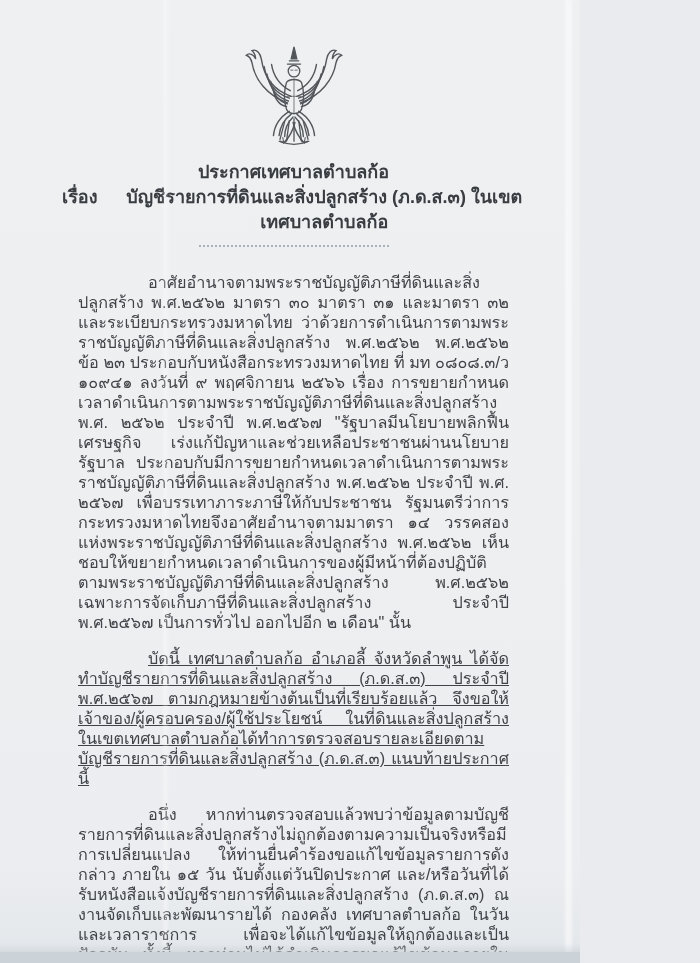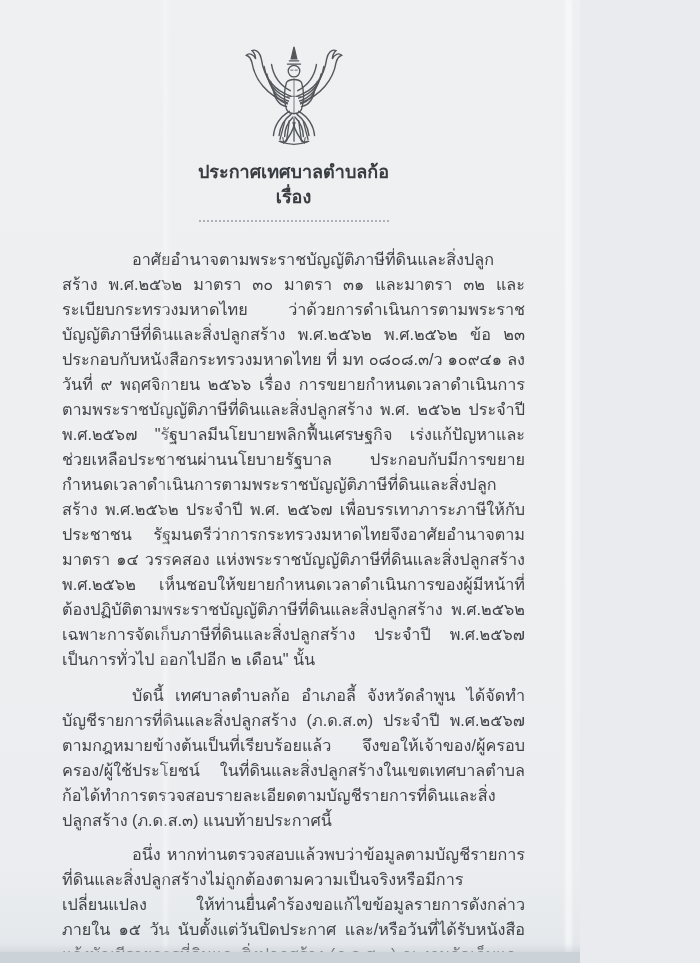--- a/index.html
+++ b/index.html
@@ -22,23 +22,23 @@
 
   .content{padding:44px 55px 0 62px;}
 
   .emblem-wrap{width:150px;margin:0 auto;}
   .emblem-wrap svg{display:block;width:150px;height:114px;}
 
   .title-block{margin-top:2px;text-align:center;font-weight:bold;font-size:18px;line-height:25px;color:#393c40;}
   .subject-row{display:flex;justify-content:center;gap:26px;white-space:pre-wrap;}
   .dots-rule{width:190px;height:5px;margin:5px auto 0;border-bottom:2px dotted #a9b1ba;}
 
-  p.body-par{font-size:16.2px;line-height:25px;margin:0;text-align:justify;text-indent:70px;color:#404347;}
+  p.body-par{font-size:16.2px;line-height:20px;margin:16px;text-align:justify;text-indent:70px;color:#404347;}
   p.body-par.p1{margin-top:25px;}
-  p.body-par.p2{margin-top:11px;}
+  p.body-par.p2{margin-top:11px;text-decoration:underline;}
   p.body-par.p3{margin-top:9px;}
 </style>
 </head>
 <body>
 
 <div class="page">
   <div class="streak-v s1"></div>
   <div class="streak-v s2"></div>
 
   <div class="content">
@@ -71,20 +71,21 @@
           <path d="M75,80 V104 M70,82 L67,104 M80,82 L83,104 M65,83 L60,102 M85,83 L90,102"></path>
           <path d="M60,104 Q75,111 90,104"></path>
         </g>
       </svg>
     </div>
 
     <div class="title-block">
       <div>ประกาศเทศบาลตำบลก้อ</div>
       <div class="subject-row">
         <span>เรื่อง</span>
+        <span>บัญชีรายการที่ดินและสิ่งปลูกสร้าง (ภ.ด.ส.๓) ในเขตเทศบาลตำบลก้อ</span>
       </div>
     </div>
 
     <div class="dots-rule"></div>
 
     <p class="body-par p1">อาศัยอำนาจตามพระราชบัญญัติภาษีที่ดินและสิ่งปลูกสร้าง พ.ศ.๒๕๖๒ มาตรา ๓๐ มาตรา ๓๑ และมาตรา ๓๒ และระเบียบกระทรวงมหาดไทย ว่าด้วยการดำเนินการตามพระราชบัญญัติภาษีที่ดินและสิ่งปลูกสร้าง พ.ศ.๒๕๖๒ พ.ศ.๒๕๖๒ ข้อ ๒๓ ประกอบกับหนังสือกระทรวงมหาดไทย ที่ มท ๐๘๐๘.๓/ว ๑๐๙๔๑ ลงวันที่ ๙ พฤศจิกายน ๒๕๖๖ เรื่อง การขยายกำหนดเวลาดำเนินการตามพระราชบัญญัติภาษีที่ดินและสิ่งปลูกสร้าง พ.ศ. ๒๕๖๒ ประจำปี พ.ศ.๒๕๖๗ "รัฐบาลมีนโยบายพลิกฟื้นเศรษฐกิจ เร่งแก้ปัญหาและช่วยเหลือประชาชนผ่านนโยบายรัฐบาล ประกอบกับมีการขยายกำหนดเวลาดำเนินการตามพระราชบัญญัติภาษีที่ดินและสิ่งปลูกสร้าง พ.ศ.๒๕๖๒ ประจำปี พ.ศ. ๒๕๖๗ เพื่อบรรเทาภาระภาษีให้กับประชาชน รัฐมนตรีว่าการกระทรวงมหาดไทยจึงอาศัยอำนาจตามมาตรา ๑๔ วรรคสอง แห่งพระราชบัญญัติภาษีที่ดินและสิ่งปลูกสร้าง พ.ศ.๒๕๖๒ เห็นชอบให้ขยายกำหนดเวลาดำเนินการของผู้มีหน้าที่ต้องปฏิบัติตามพระราชบัญญัติภาษีที่ดินและสิ่งปลูกสร้าง พ.ศ.๒๕๖๒ เฉพาะการจัดเก็บภาษีที่ดินและสิ่งปลูกสร้าง ประจำปี พ.ศ.๒๕๖๗ เป็นการทั่วไป ออกไปอีก ๒ เดือน"  นั้น</p>
     <p class="body-par p2">บัดนี้ เทศบาลตำบลก้อ อำเภอลี้ จังหวัดลำพูน ได้จัดทำบัญชีรายการที่ดินและสิ่งปลูกสร้าง (ภ.ด.ส.๓) ประจำปี พ.ศ.๒๕๖๗ ตามกฎหมายข้างต้นเป็นที่เรียบร้อยแล้ว จึงขอให้เจ้าของ/ผู้ครอบครอง/ผู้ใช้ประโยชน์ ในที่ดินและสิ่งปลูกสร้างในเขตเทศบาลตำบลก้อได้ทำการตรวจสอบรายละเอียดตามบัญชีรายการที่ดินและสิ่งปลูกสร้าง (ภ.ด.ส.๓) แนบท้ายประกาศนี้</p>
     <p class="body-par p3">อนึ่ง หากท่านตรวจสอบแล้วพบว่าข้อมูลตามบัญชีรายการที่ดินและสิ่งปลูกสร้างไม่ถูกต้องตามความเป็นจริงหรือมีการเปลี่ยนแปลง ให้ท่านยื่นคำร้องขอแก้ไขข้อมูลรายการดังกล่าว ภายใน ๑๕ วัน นับตั้งแต่วันปิดประกาศ และ/หรือวันที่ได้รับหนังสือแจ้งบัญชีรายการที่ดินและสิ่งปลูกสร้าง (ภ.ด.ส.๓) ณ งานจัดเก็บและพัฒนารายได้ กองคลัง เทศบาลตำบลก้อ ในวันและเวลาราชการ เพื่อจะได้แก้ไขข้อมูลให้ถูกต้องและเป็นปัจจุบัน ทั้งนี้ หากท่านไม่ได้ดำเนินการขอแก้ไขข้อมูลภายในระยะเวลาที่กำหนดดังกล่าว เทศบาลตำบลก้อจักถือว่าข้อมูลที่ได้ประกาศตามบัญชีรายการที่ดินและสิ่งปลูกสร้างนี้ถูกต้อง ครบถ้วนแล้ว ซึ่งจะได้นำไปประเมินภาษีที่ดินและสิ่งปลูกสร้างต่อไป</p>
 
   </div>

